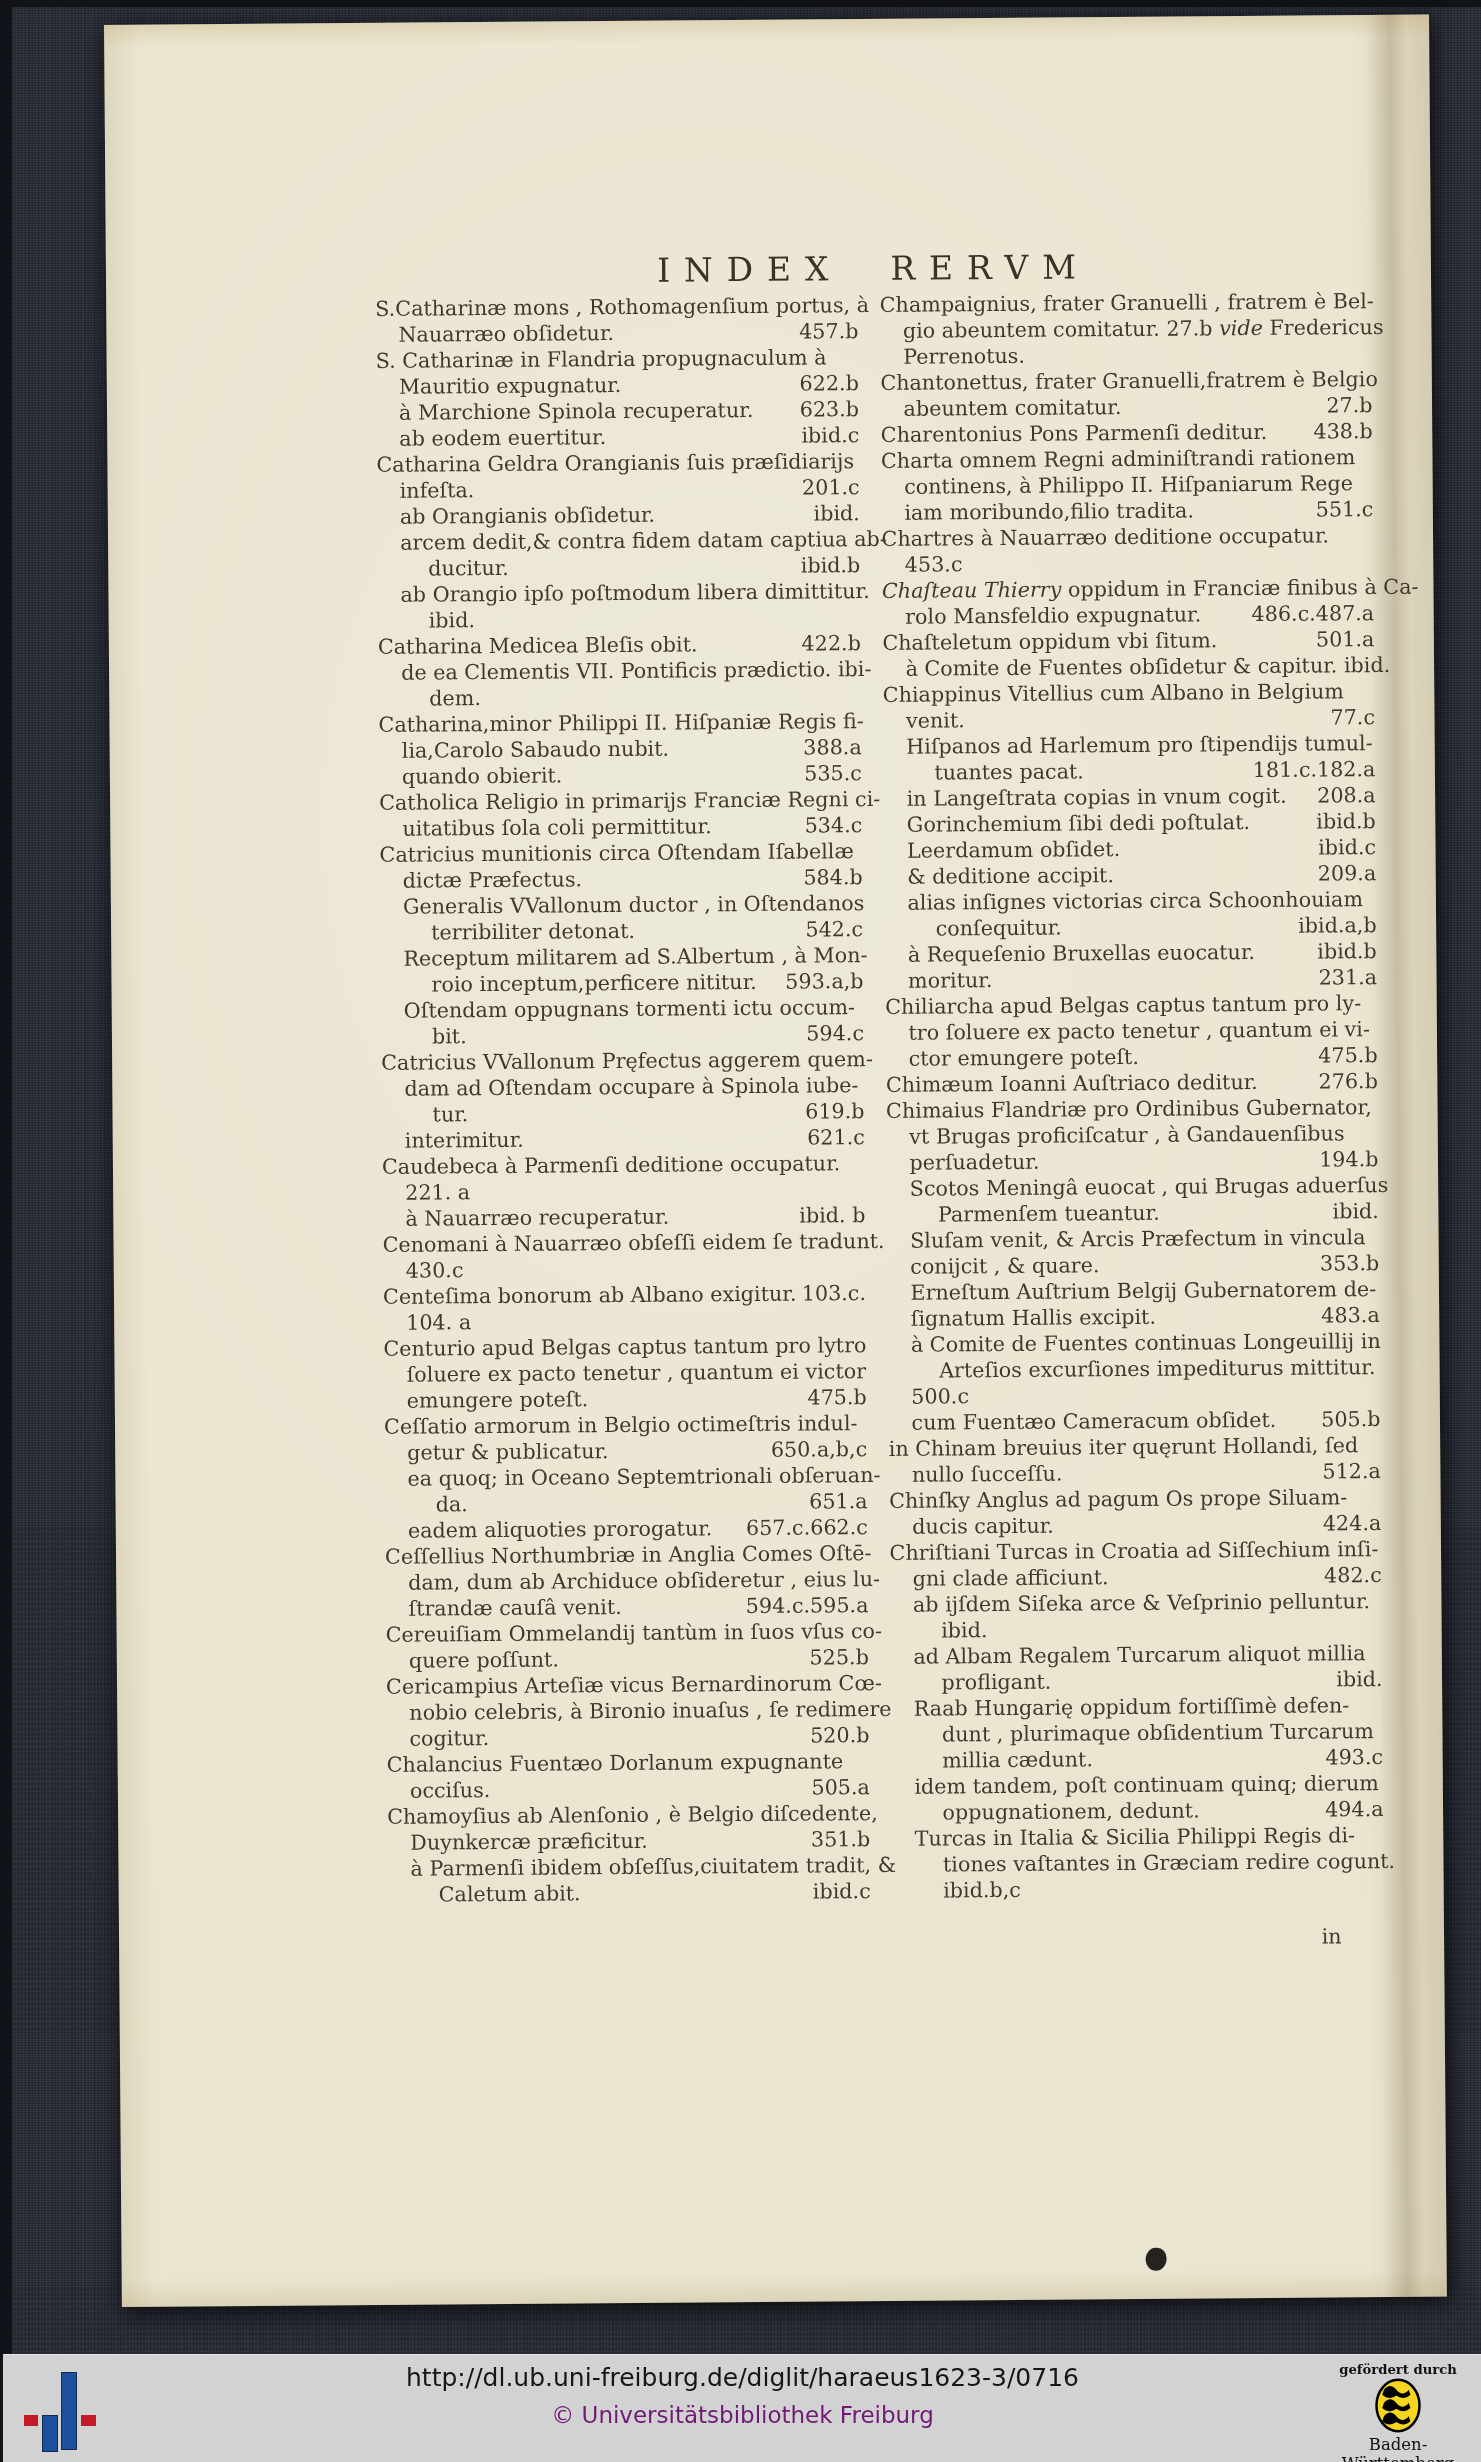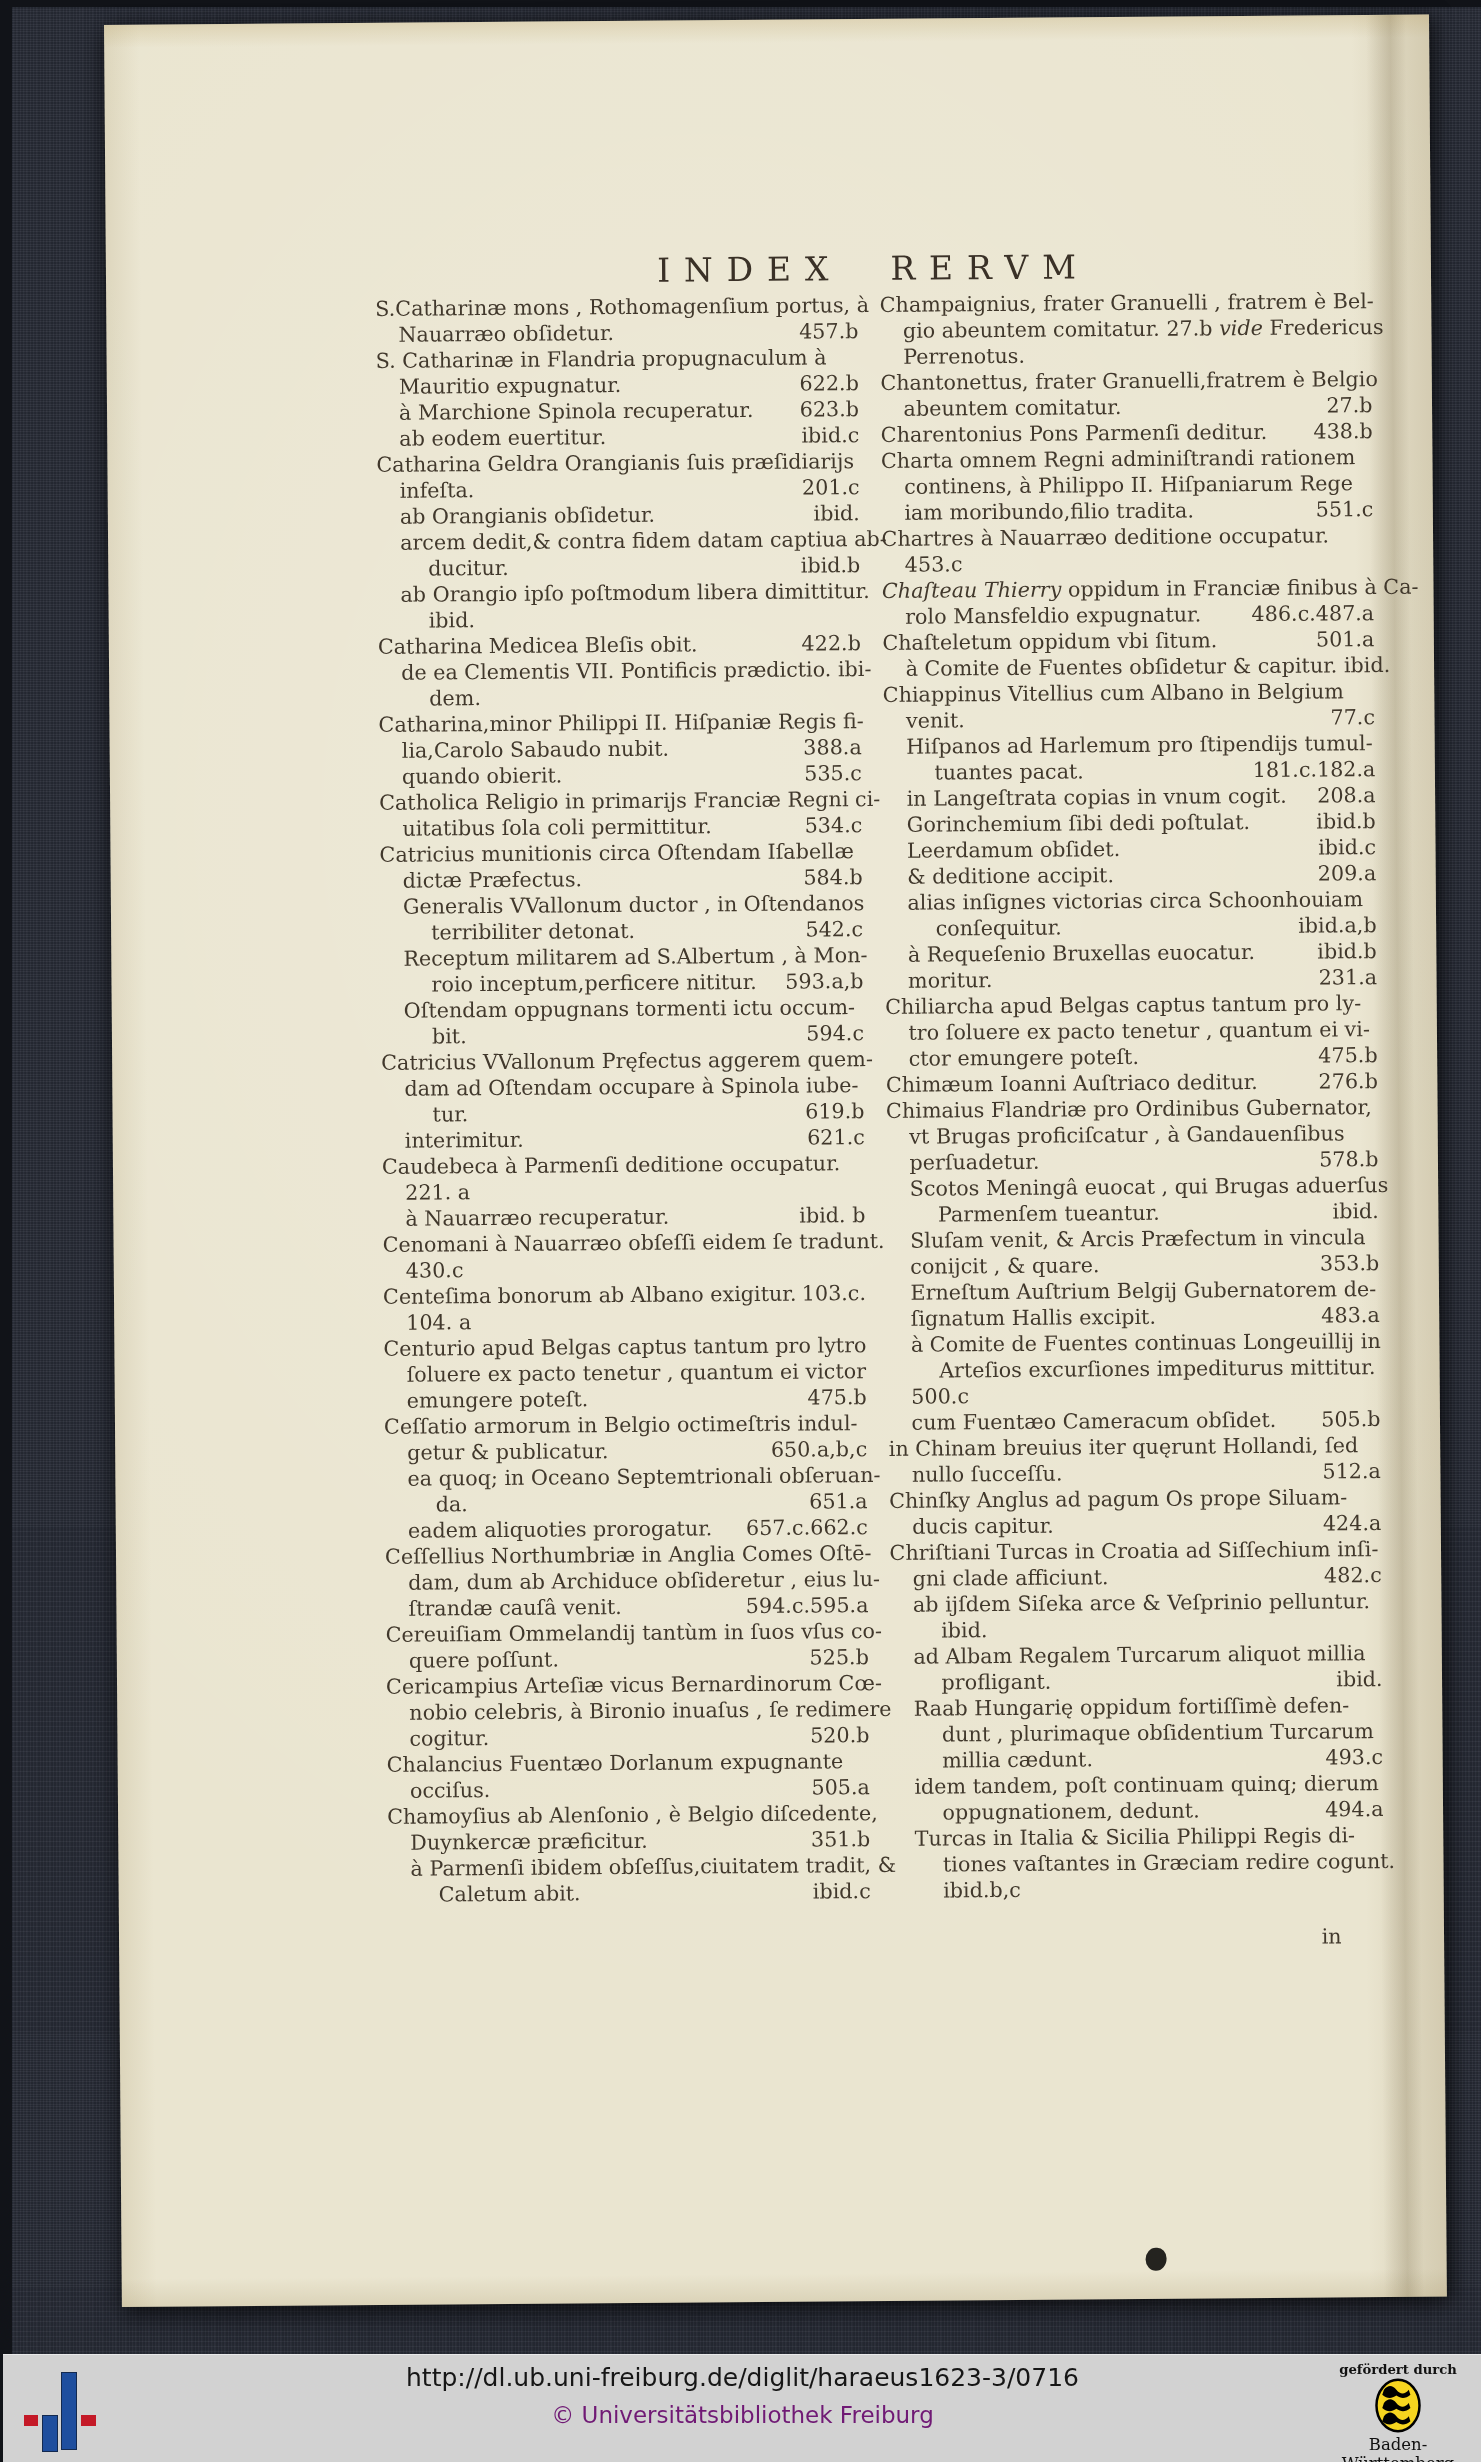--- a/index.html
+++ b/index.html
@@ -173,21 +173,21 @@
             <div class="line i1"><span class="t"><span>alias inſignes victorias circa Schoonhouiam</span></span></div>
             <div class="line i2"><span class="t"><span>conſequitur.</span></span><span class="r">ibid.a,b</span></div>
             <div class="line i1"><span class="t"><span>à Requeſenio Bruxellas euocatur.</span></span><span class="r">ibid.b</span></div>
             <div class="line i1"><span class="t"><span>moritur.</span></span><span class="r">231.a</span></div>
             <div class="line i0"><span class="t"><span>Chiliarcha apud Belgas captus tantum pro ly-</span></span></div>
             <div class="line i1"><span class="t"><span>tro ſoluere ex pacto tenetur , quantum ei vi-</span></span></div>
             <div class="line i1"><span class="t"><span>ctor emungere poteſt.</span></span><span class="r">475.b</span></div>
             <div class="line i0"><span class="t"><span>Chimæum Ioanni Auſtriaco deditur.</span></span><span class="r">276.b</span></div>
             <div class="line i0"><span class="t"><span>Chimaius Flandriæ pro Ordinibus Gubernator,</span></span></div>
             <div class="line i1"><span class="t"><span>vt Brugas proficiſcatur , à Gandauenſibus</span></span></div>
-            <div class="line i1"><span class="t"><span>perſuadetur.</span></span><span class="r">578.b</span></div>
+            <div class="line i1"><span class="t"><span>perſuadetur.</span></span><span class="r">194.b</span></div>
             <div class="line i1"><span class="t"><span>Scotos Meningâ euocat , qui Brugas aduerſus</span></span></div>
             <div class="line i2"><span class="t"><span>Parmenſem tueantur.</span></span><span class="r">ibid.</span></div>
             <div class="line i1"><span class="t"><span>Sluſam venit, &amp; Arcis Præfectum in vincula</span></span></div>
             <div class="line i1"><span class="t"><span>conijcit , &amp; quare.</span></span><span class="r">353.b</span></div>
             <div class="line i1"><span class="t"><span>Erneſtum Auſtrium Belgij Gubernatorem de-</span></span></div>
             <div class="line i1"><span class="t"><span>ſignatum Hallis excipit.</span></span><span class="r">483.a</span></div>
             <div class="line i1"><span class="t"><span>à Comite de Fuentes continuas Longeuillij in</span></span></div>
             <div class="line i2"><span class="t"><span>Arteſios excurſiones impediturus mittitur.</span></span></div>
             <div class="line i1"><span class="t"><span>500.c</span></span></div>
             <div class="line i1"><span class="t"><span>cum Fuentæo Cameracum obſidet.</span></span><span class="r">505.b</span></div>

